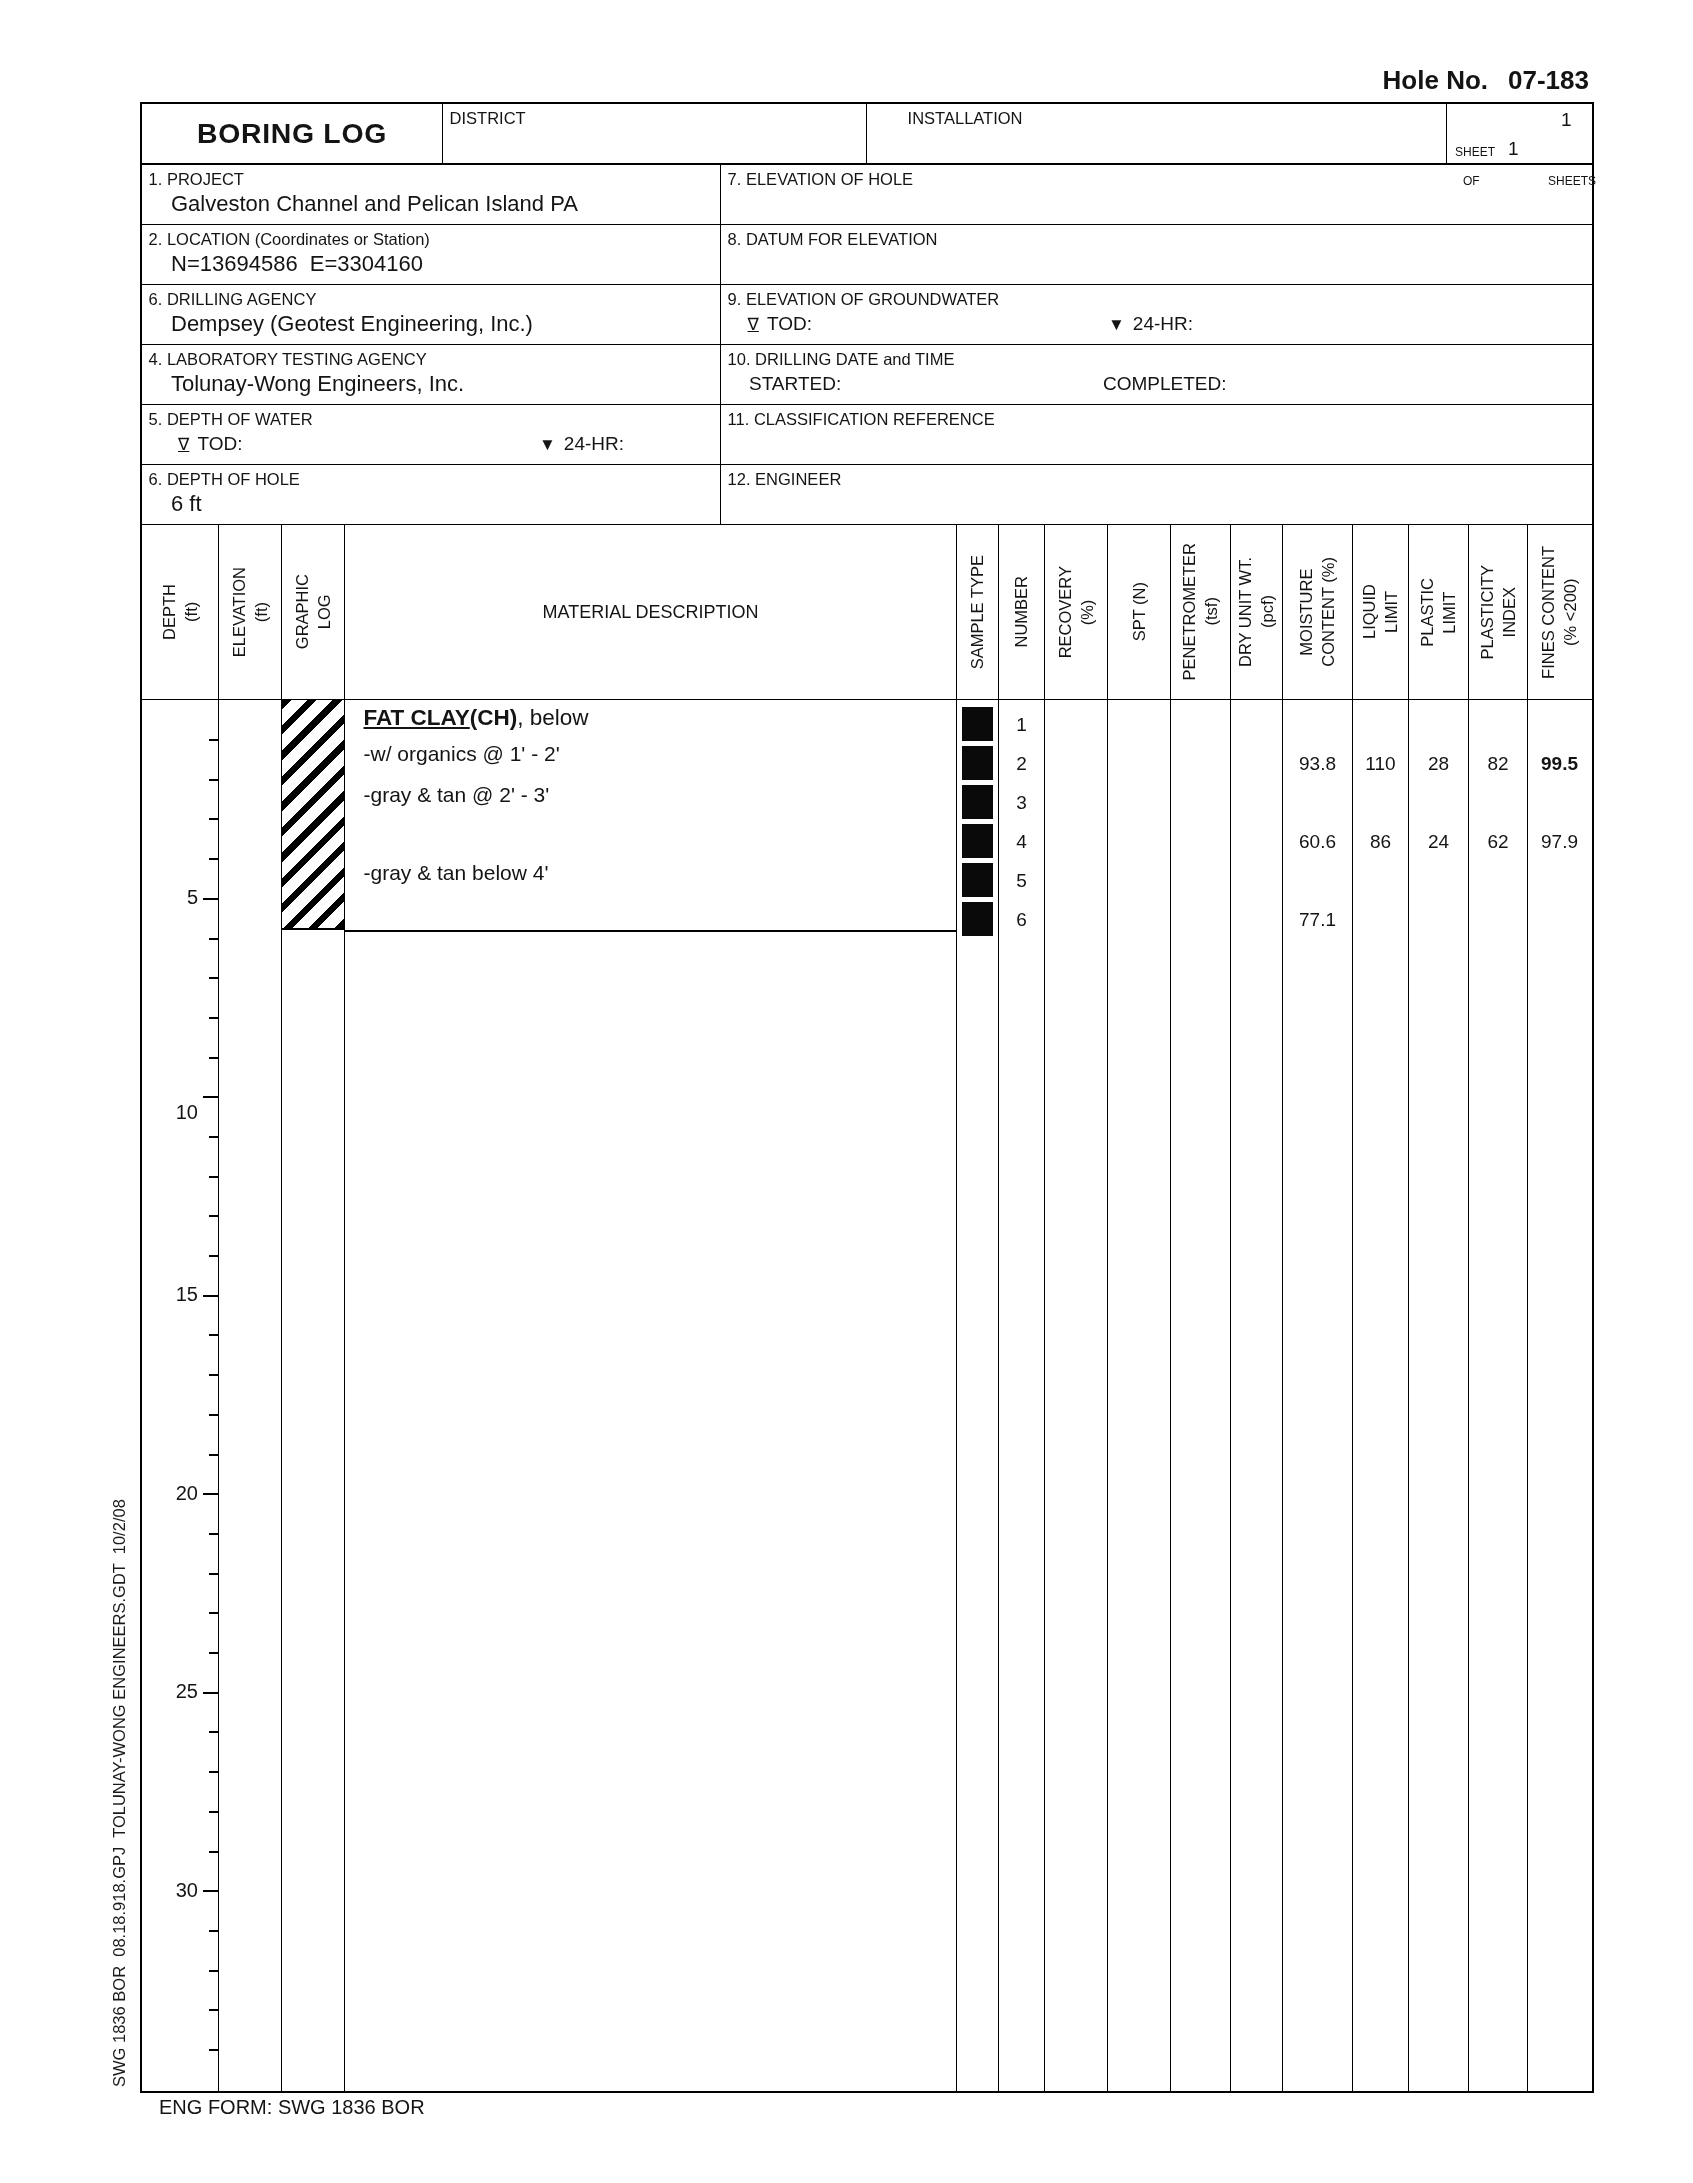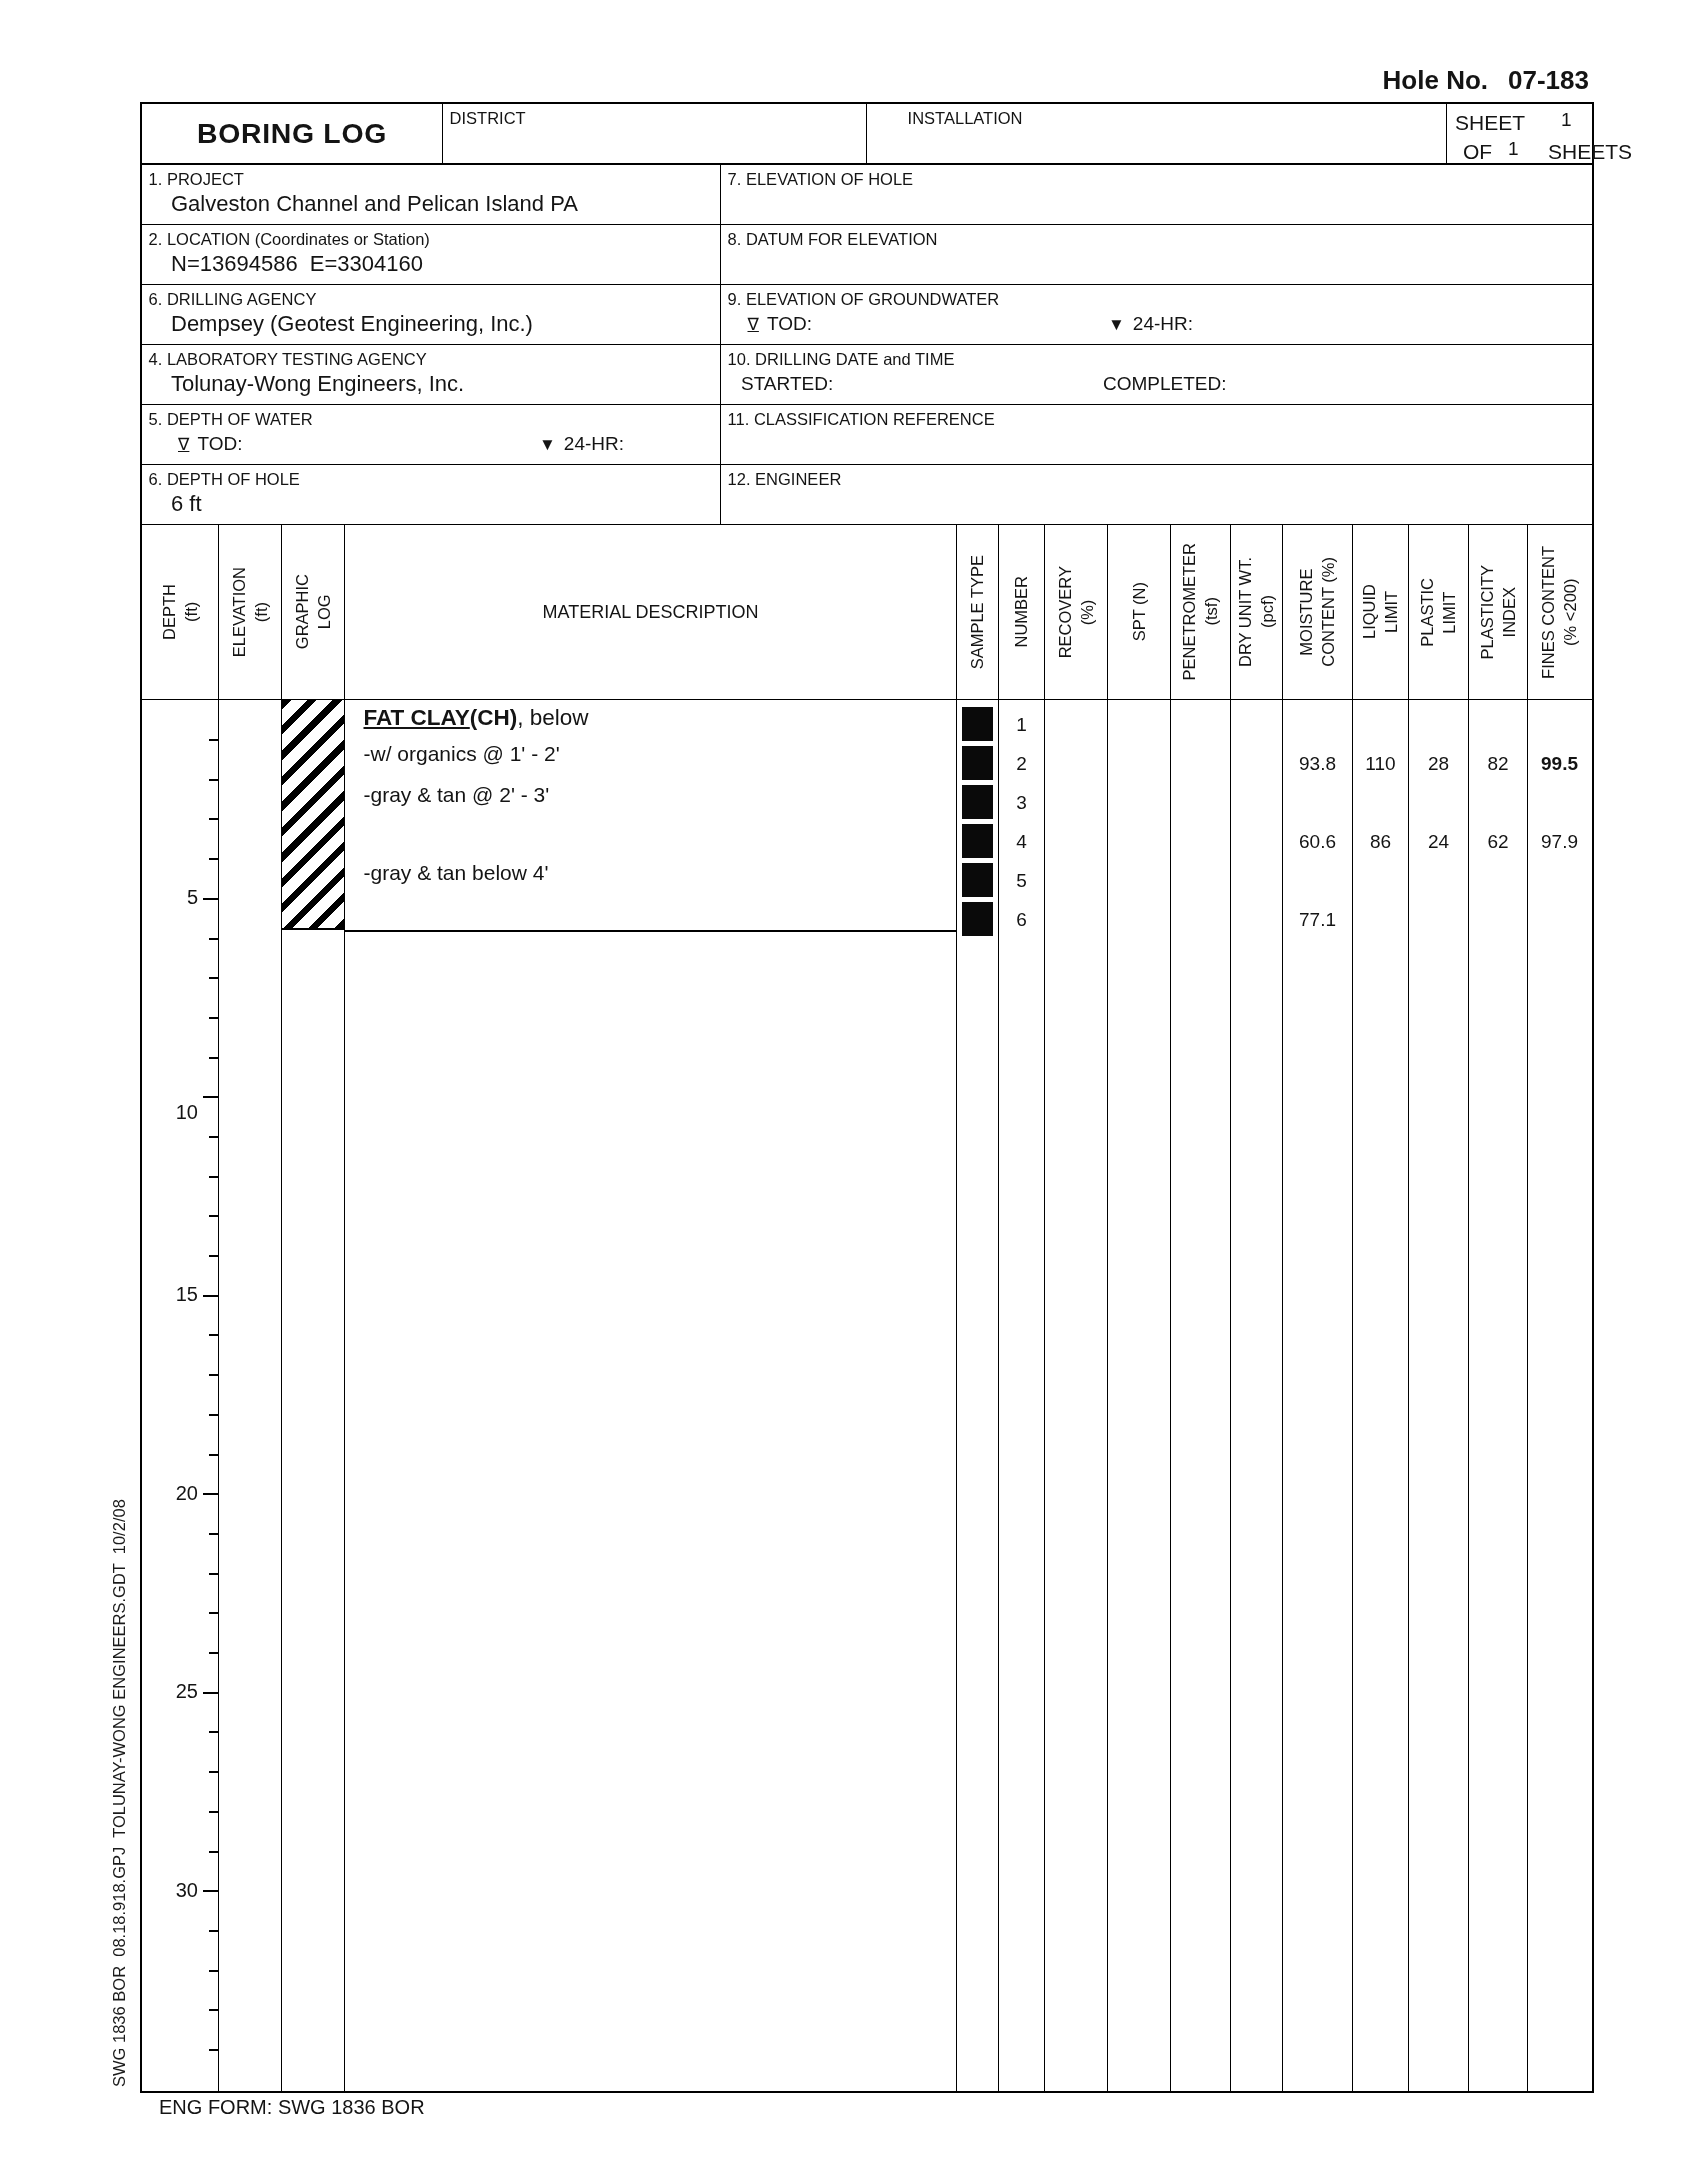--- a/index.html
+++ b/index.html
@@ -24,21 +24,21 @@
 
   
   .row0 { display:flex; height:61px; border-bottom:2px solid #000; }
   .row0 .cell { border-right:1.3px solid #000; position:relative; }
   .row0 .cell.last { border-right:none; }
   .title-cell { width:301px; display:flex; align-items:center; justify-content:center;
                 font-size:28.4px; font-weight:bold; letter-spacing:0.7px; }
   .cell.district { width:424px; }
   .cell.installation { width:546px;margin-left:34px; }
   .sheet-cell { flex:1; }
-  .s-lab { position:absolute; font-size:21px; }
+  .s-lab { position:absolute; font-size:12px;margin-top:34px; }
   .s-val { position:absolute; font-size:19px; }
 
   
   .hrow { display:flex; height:60px; border-bottom:1.3px solid #000; }
   .hcell { position:relative; }
   .hcell.left { width:579px; border-right:1.3px solid #000; }
   .hcell.right { flex:1; }
   .flabel { font-size:16.5px; padding:4.6px 6.6px 0 6.6px; white-space:pre; }
   .fvalue { font-size:22px; padding:2px 6.6px 0 29px; white-space:pre; }
   .rel { position:relative; height:30px; padding:0; }
@@ -142,21 +142,21 @@
   </div>
 
   <div class="hrow">
     <div class="hcell left">
       <div class="flabel">4. LABORATORY TESTING AGENCY</div>
       <div class="fvalue">Tolunay-Wong Engineers, Inc.</div>
     </div>
     <div class="hcell right">
       <div class="flabel">10. DRILLING DATE and TIME</div>
       <div class="fvalue rel">
-        <span class="wpair" style="left:20px">STARTED:</span>
+        <span class="wpair" style="left:28px">STARTED:</span>
         <span class="wpair" style="left:382px">COMPLETED:</span>
       </div>
     </div>
   </div>
 
   <div class="hrow">
     <div class="hcell left">
       <div class="flabel">5. DEPTH OF WATER</div>
       <div class="fvalue rel">
         <span class="wpair" style="left:36px"><span class="wsym open">∇</span><span>TOD:</span></span>

